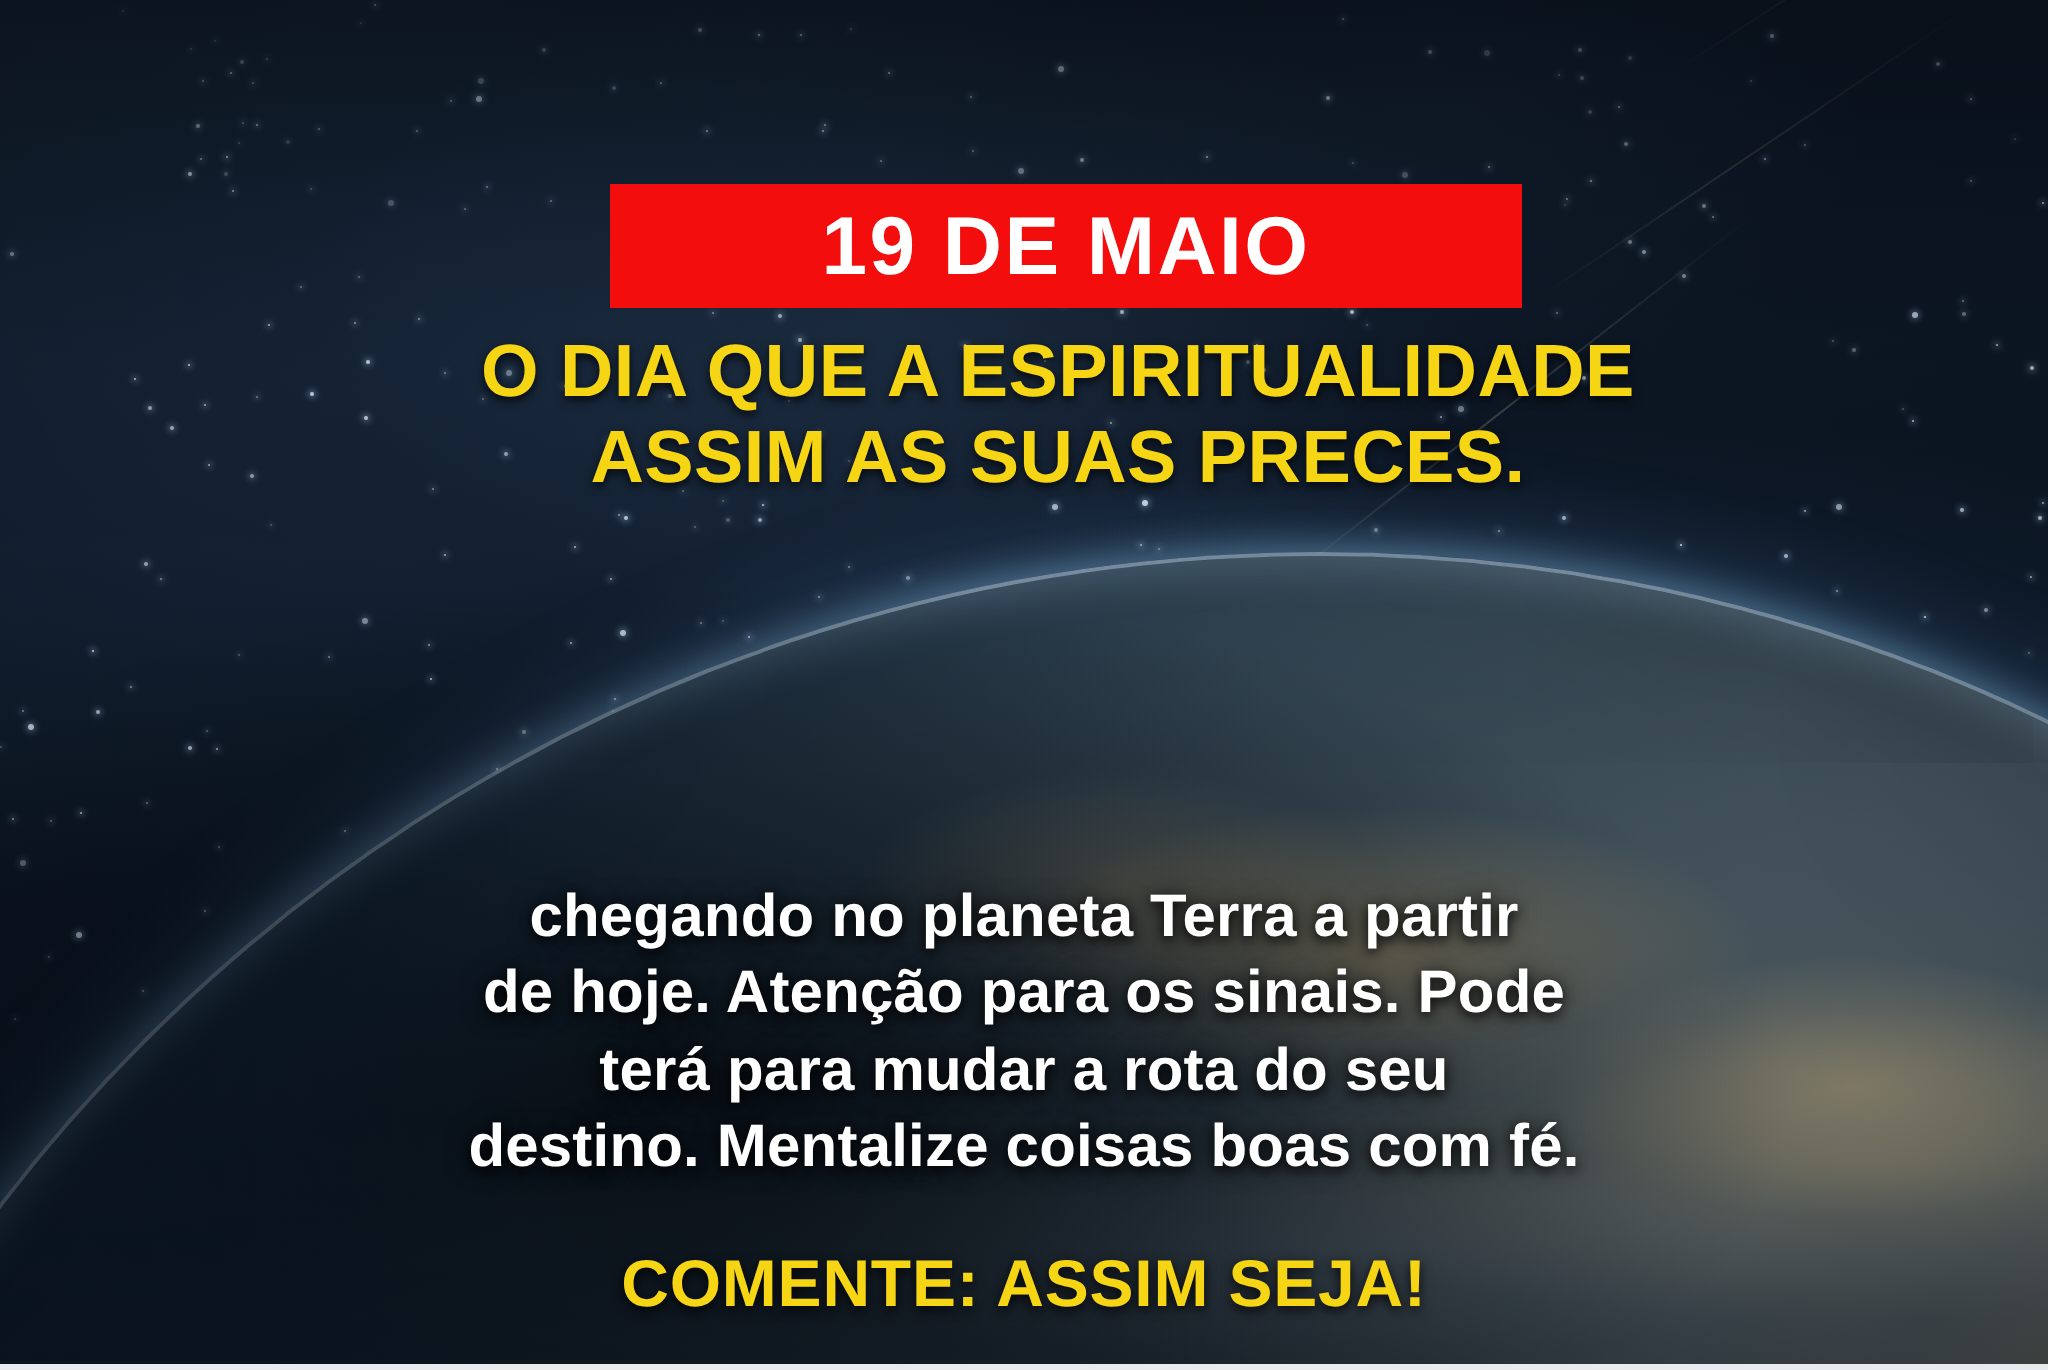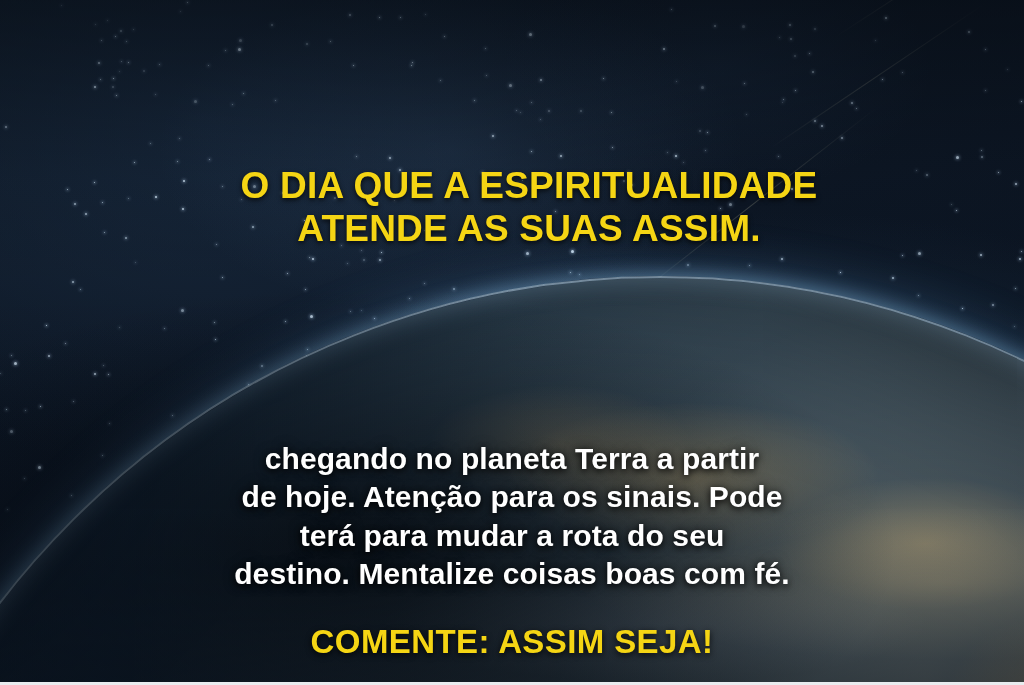--- a/index.html
+++ b/index.html
@@ -429,24 +429,27 @@
     </div>
 
   <div class="earth"></div>
   <div class="earth-rim"></div>
   <div class="earth-glow"></div>
 
   <div class="bg-layer bg-vignette"></div>
 
   <div class="content">
 
+    <div class="date-banner">
+      <span class="date-text">19 DE MAIO</span>
+    </div>
 
     <div class="headline">
       <span class="hl-line">O DIA QUE A ESPIRITUALIDADE</span>
-      <span class="hl-line">ATENDE AS SUAS ASSIM.</span>
+      <span class="hl-line">ASSIM AS SUAS PRECES.</span>
     </div>
 
     <div class="body-copy">
       <span class="bc-line">chegando no planeta Terra a partir</span>
       <span class="bc-line">de hoje. Atenção para os sinais. Pode</span>
       <span class="bc-line">terá para mudar a rota do seu</span>
       <span class="bc-line">destino. Mentalize coisas boas com fé.</span>
     </div>
 
     <div class="cta">COMENTE: ASSIM SEJA!</div>

